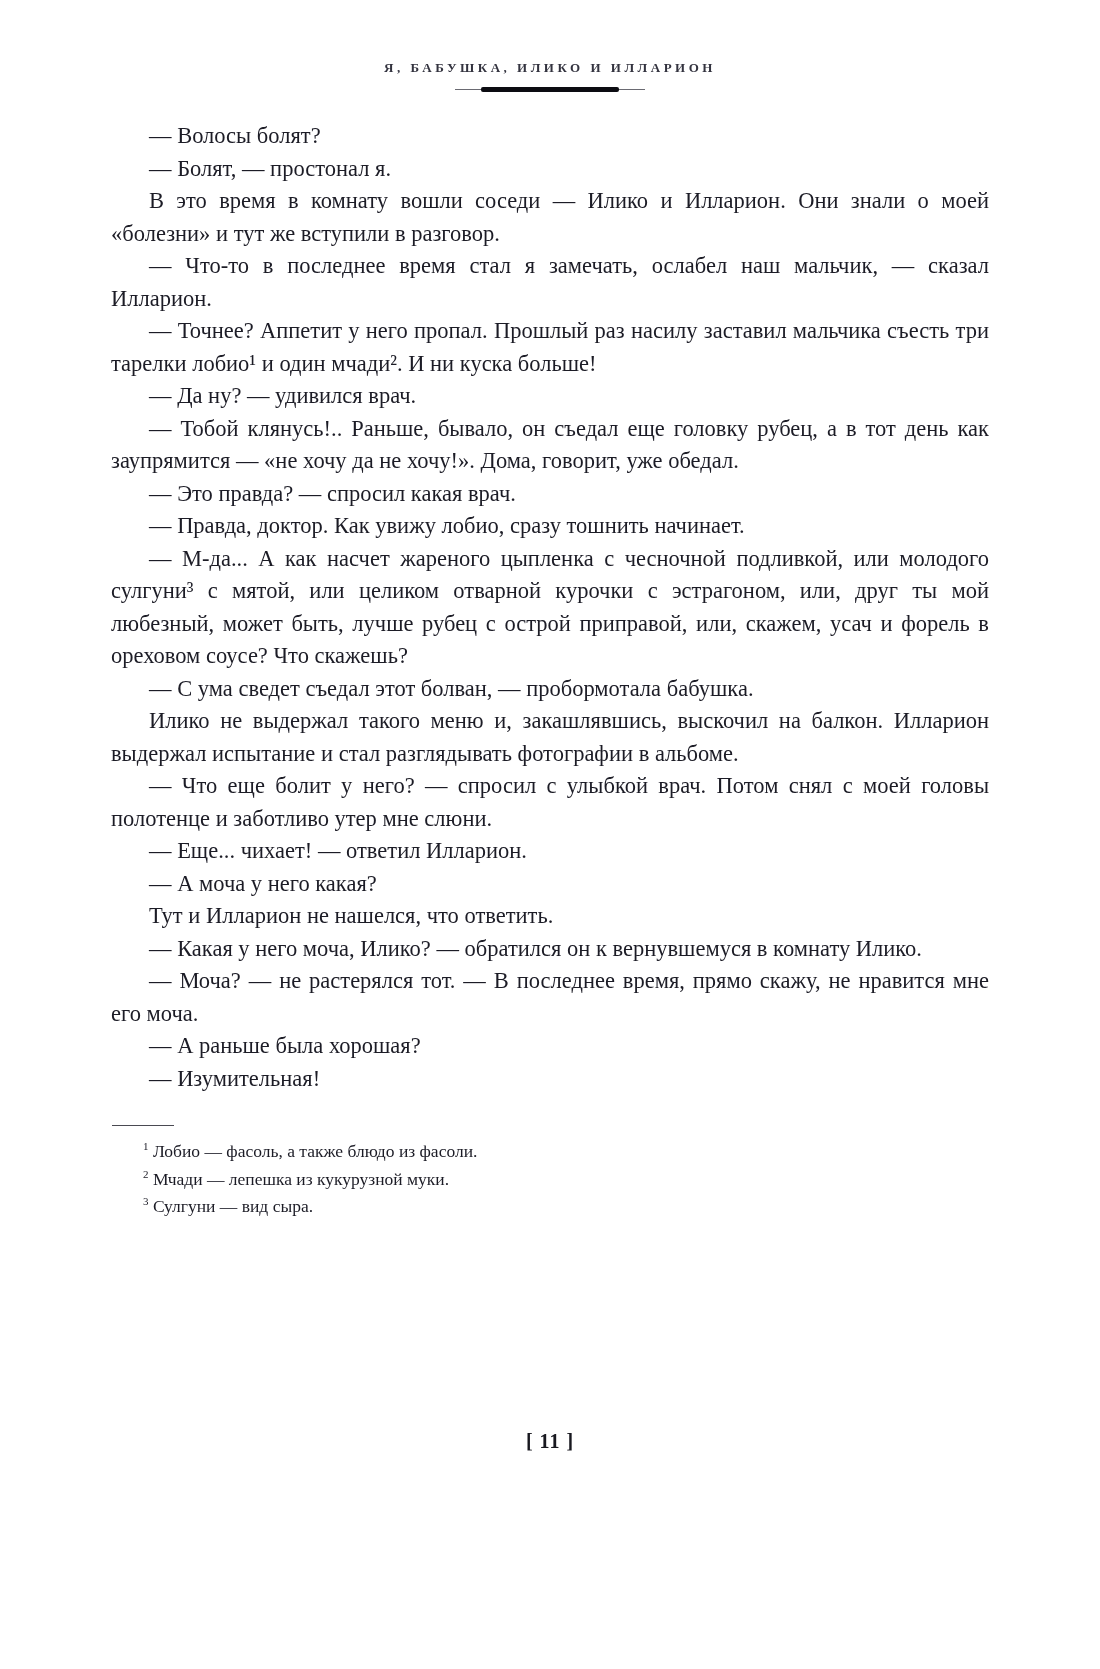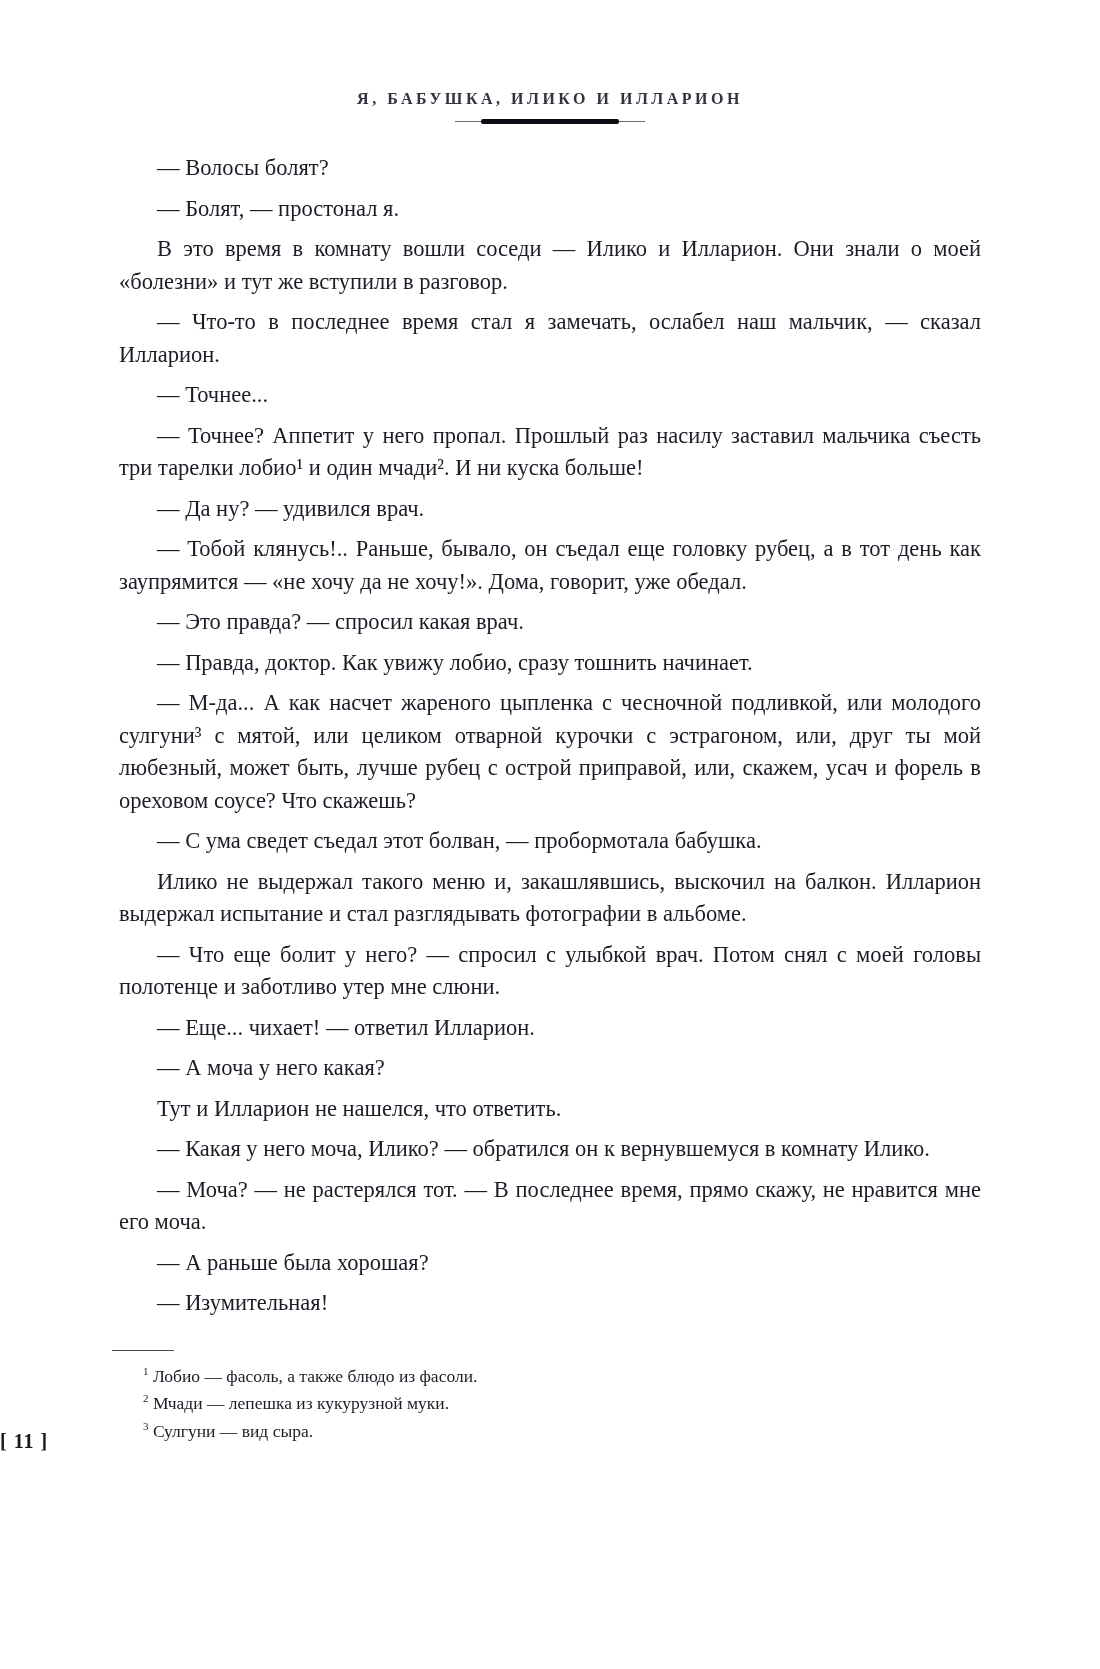--- a/index.html
+++ b/index.html
@@ -7,23 +7,23 @@
     position: relative;
     width: 1100px;
     height: 1669px;
     margin: 0 auto;
     background: #ffffff;
     font-family: "Liberation Serif", "DejaVu Serif", serif;
     color: #1c1c26;
     overflow: hidden;
   }
   .header-title {
-    padding-top: 90px;
+    padding-top: 60px;
     text-align: center;
-    font-size: 16px;
+    font-size: 13px;
     font-weight: bold;
     letter-spacing: 3.5px;
     color: #33333f;
     white-space: nowrap;
   }
   .header-rule {
     position: relative;
     width: 190px;
     height: 6px;
     margin: 11px auto 0 auto;
@@ -43,21 +43,21 @@
   }
   .text-block {
     width: 878px;
     margin: 27px auto 0 auto;
     font-size: 22.5px;
     line-height: 32.5px;
     text-align: justify;
     text-justify: inter-word;
   }
   .text-block p {
-    margin: 8px;
+    margin: 0;
     text-indent: 38px;
   }
   .footnote-rule {
     width: 62px;
     height: 1px;
     background: #4a4a52;
     margin: 30px 0 12px 112px;
   }
   .footnotes {
     width: 878px;
@@ -72,21 +72,21 @@
     font-size: 11px;
     vertical-align: super;
     line-height: 0;
   }
   .footnote .fn-term {
   }
   .page-number {
     position: absolute;
     left: 0; right: 0;
     top: 1430px;
-    text-align: left;
+    text-align: center;
     font-size: 20px;
     font-weight: bold;
     letter-spacing: 1px;
     color: #18181f;
   }
 </style>
 </head>
 <body>
 
 <div class="page">
@@ -96,21 +96,20 @@
   <div class="header-rule">
     <div class="thin"></div>
     <div class="thick"></div>
   </div>
 
   <div class="text-block">
     <p>— Волосы болят?</p>
     <p>— Болят, — простонал я.</p>
     <p>В это время в комнату вошли соседи — Илико и Илларион. Они знали о моей «болезни» и тут же вступили в разговор.</p>
     <p>— Что-то в последнее время стал я замечать, ослабел наш мальчик, — сказал Илларион.</p>
-    <p>— Точнее...</p>
     <p>— Точнее? Аппетит у него пропал. Прошлый раз насилу заставил мальчика съесть три тарелки лобио¹ и один мчади². И ни куска больше!</p>
     <p>— Да ну? — удивился врач.</p>
     <p>— Тобой клянусь!.. Раньше, бывало, он съедал еще головку рубец, а в тот день как заупрямится — «не хочу да не хочу!». Дома, говорит, уже обедал.</p>
     <p>— Это правда? — спросил какая врач.</p>
     <p>— Правда, доктор. Как увижу лобио, сразу тошнить начинает.</p>
     <p>— М-да... А как насчет жареного цыпленка с чесночной подливкой, или молодого сулгуни³ с мятой, или целиком отварной курочки с эстрагоном, или, друг ты мой любезный, может быть, лучше рубец с острой приправой, или, скажем, усач и форель в ореховом соусе? Что скажешь?</p>
     <p>— С ума сведет съедал этот болван, — пробормотала бабушка.</p>
     <p>Илико не выдержал такого меню и, закашлявшись, выскочил на балкон. Илларион выдержал испытание и стал разглядывать фотографии в альбоме.</p>
     <p>— Что еще болит у него? — спросил с улыбкой врач. Потом снял с моей головы полотенце и заботливо утер мне слюни.</p>
     <p>— Еще... чихает! — ответил Илларион.</p>

